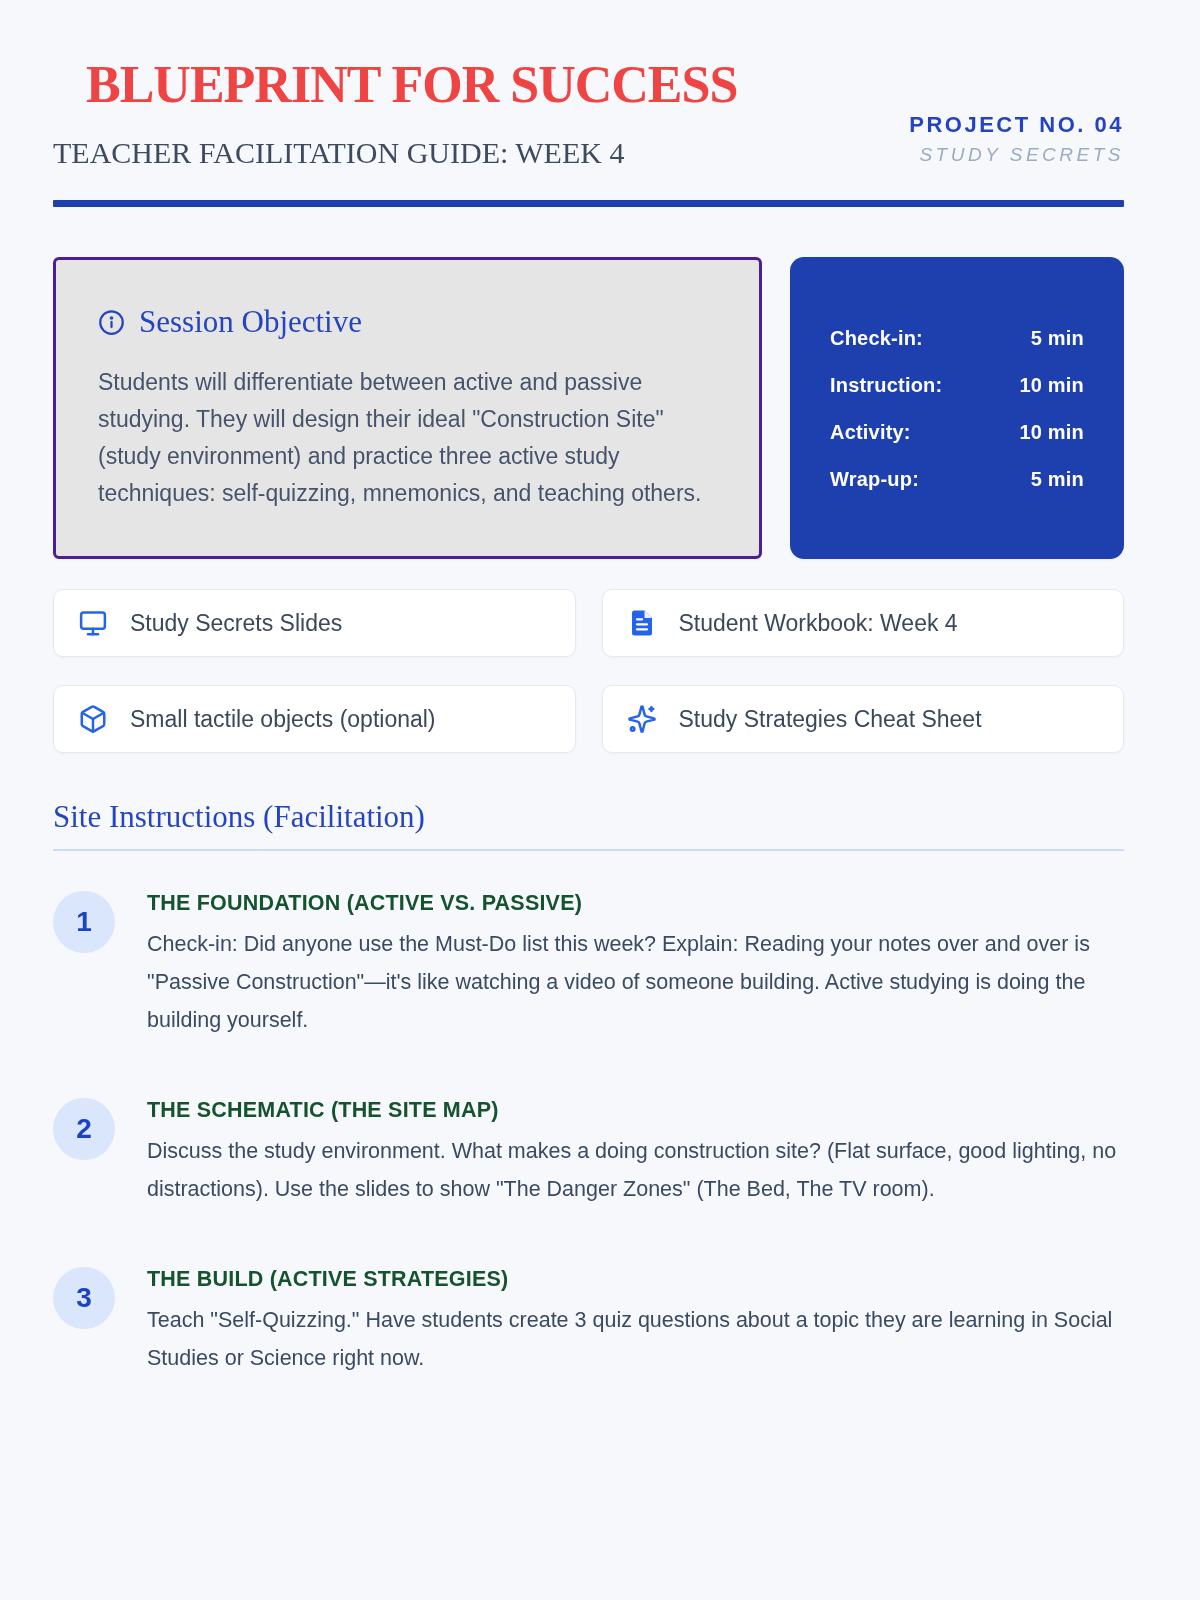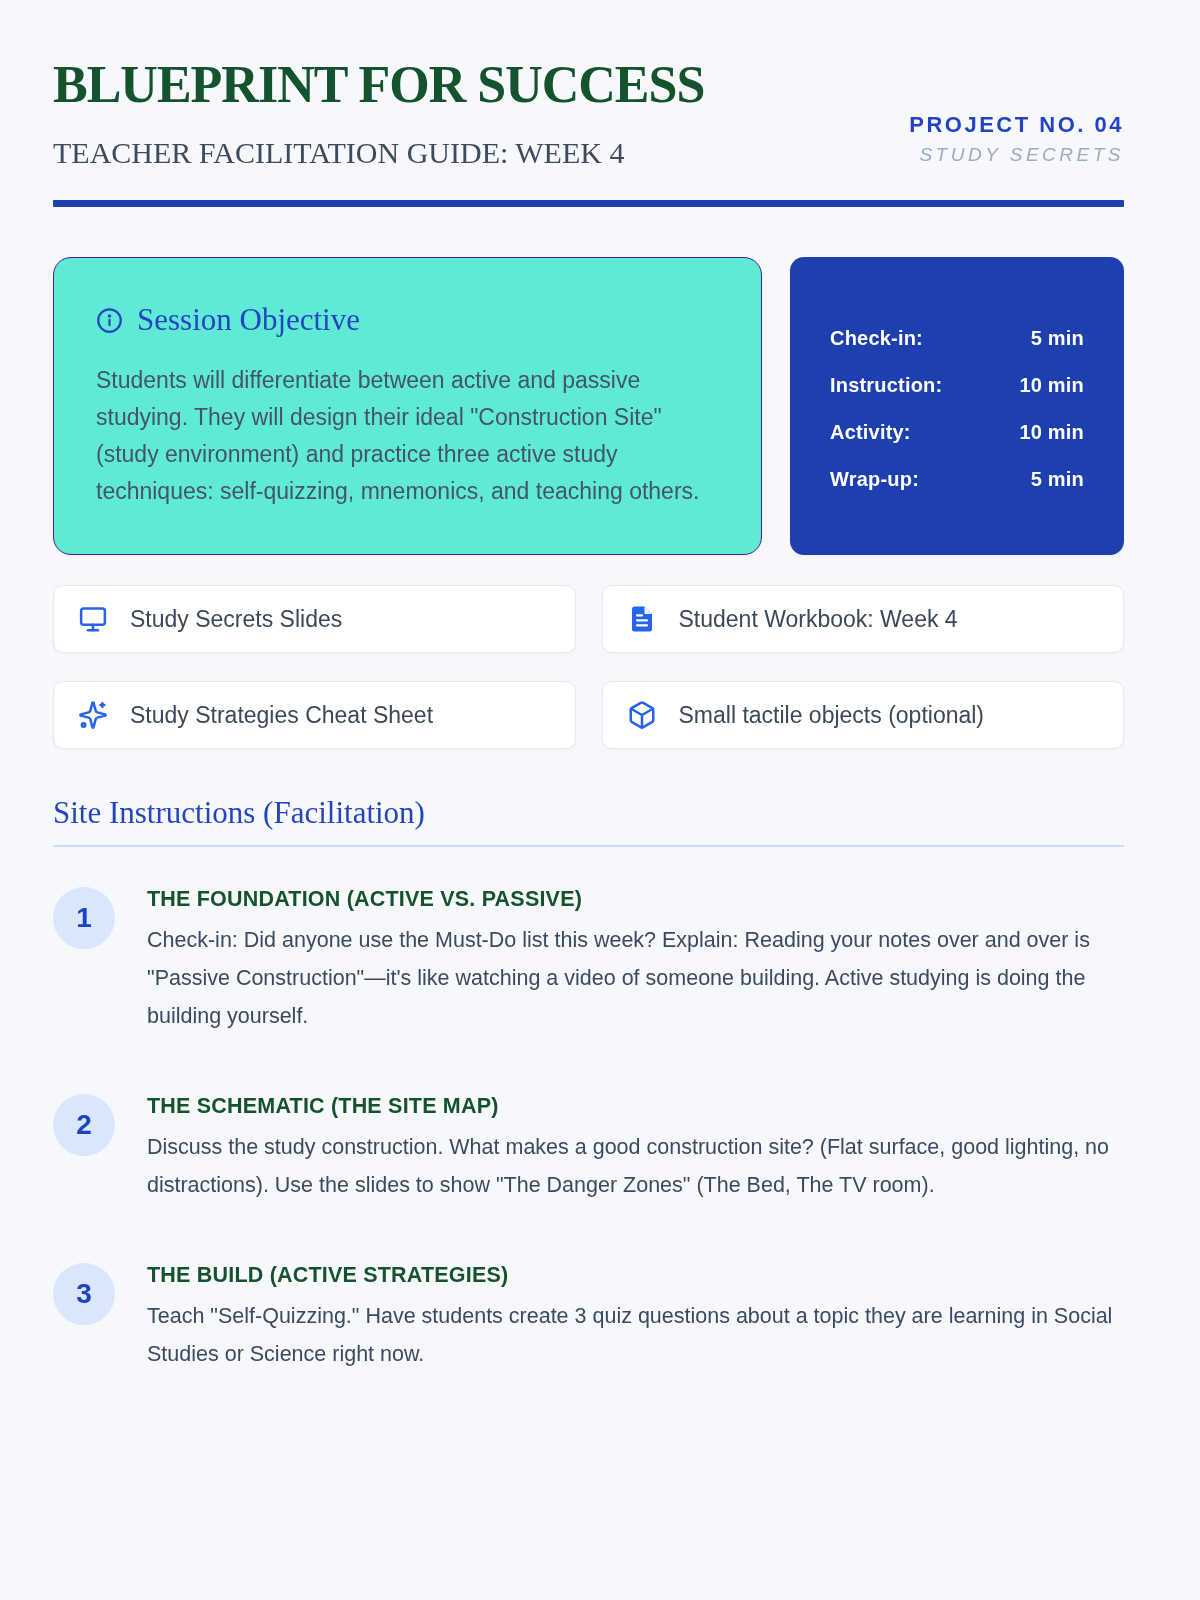--- a/index.html
+++ b/index.html
@@ -9,37 +9,37 @@
     font-family: "Liberation Sans", sans-serif;
     color: #3a4a61;
   }
   .page { padding: 58px 76px 0 53px; }
 
   
   .header { display: flex; justify-content: space-between; align-items: flex-end; }
   .title-h1 {
     font-family: "Liberation Serif", serif;
     font-size: 52px; font-weight: 700; line-height: 1.04;
-    color: #14532d; letter-spacing: -1px;
+    color: #ef4444; letter-spacing: -1px; margin-left: 33px;
   }
   .title-sub {
     font-family: "Liberation Serif", serif;
     font-size: 30px; font-weight: 400; color: #3e4a5e;
     margin-top: 24px; letter-spacing: 0px;
   }
   .header-right { text-align: right; padding-bottom: 4px; }
   .project-no { font-size: 22px; font-weight: 700; letter-spacing: 2.5px; color: #2443c4; }
   .brand { font-size: 19px; font-style: italic; letter-spacing: 3.5px; color: #9cabc2; margin-top: 6px; }
 
   .rule { height: 7px; background: #1e40af; margin-top: 30px; border-radius: 1px; }
 
   
   .top-grid { display: grid; grid-template-columns: 1fr 334px; gap: 28px; margin-top: 50px; }
   .card {
-    background: #5eead4; border: 1px solid #4c1d95; border-radius: 18px;
+    background: #e5e5e5; border: 3px solid #4c1d95; border-radius: 6px;
     box-shadow: 0 1px 3px rgba(30,58,138,0.05);
   }
   .objective-card { padding: 44px 42px; }
   .card-title {
     display: flex; align-items: center; gap: 14px;
     font-family: "Liberation Serif", serif;
     font-size: 31px; font-weight: 400; color: #2545c0;
   }
   .objective-body {
     margin-top: 24px; font-size: 23px; line-height: 37px; color: #46536b;
@@ -171,58 +171,58 @@
           <line x1="8" y1="13" x2="16" y2="13" stroke="#ffffff" stroke-width="1.8" stroke-linecap="round"></line>
           <line x1="8" y1="17" x2="16" y2="17" stroke="#ffffff" stroke-width="1.8" stroke-linecap="round"></line>
         </svg>
       </span>
       <span class="mat-label">Student Workbook: Week 4</span>
     </div>
 
     <div class="mat-card">
       <span class="icon mat-icon">
         <svg width="30" height="30" viewBox="0 0 24 24" fill="none" stroke="#2563eb" stroke-width="2" stroke-linecap="round" stroke-linejoin="round">
+          <path d="M21 8a2 2 0 0 0-1-1.73l-7-4a2 2 0 0 0-2 0l-7 4A2 2 0 0 0 3 8v8a2 2 0 0 0 1 1.73l7 4a2 2 0 0 0 2 0l7-4A2 2 0 0 0 21 16z"></path>
+          <polyline points="3.3 7 12 12 20.7 7"></polyline>
+          <line x1="12" y1="22" x2="12" y2="12"></line>
+        </svg>
+      </span>
+      <span class="mat-label">Small tactile objects (optional)</span>
+    </div>
+
+    <div class="mat-card">
+      <span class="icon mat-icon">
+        <svg width="30" height="30" viewBox="0 0 24 24" fill="none" stroke="#2563eb" stroke-width="2" stroke-linecap="round" stroke-linejoin="round">
           <path d="M9.9 15.5a2 2 0 0 0-1.4-1.4L2.4 12.5a.5.5 0 0 1 0-1L8.5 9.9A2 2 0 0 0 9.9 8.5l1.6-6.1a.5.5 0 0 1 1 0l1.6 6.1a2 2 0 0 0 1.4 1.4l6.1 1.6a.5.5 0 0 1 0 1l-6.1 1.6a2 2 0 0 0-1.4 1.4l-1.6 6.1a.5.5 0 0 1-1 0z"></path>
           <path d="M19.5 2.5v3"></path>
           <path d="M21 4h-3"></path>
           <circle cx="4.5" cy="20" r="1.4"></circle>
         </svg>
       </span>
       <span class="mat-label">Study Strategies Cheat Sheet</span>
-    </div>
-
-    <div class="mat-card">
-      <span class="icon mat-icon">
-        <svg width="30" height="30" viewBox="0 0 24 24" fill="none" stroke="#2563eb" stroke-width="2" stroke-linecap="round" stroke-linejoin="round">
-          <path d="M21 8a2 2 0 0 0-1-1.73l-7-4a2 2 0 0 0-2 0l-7 4A2 2 0 0 0 3 8v8a2 2 0 0 0 1 1.73l7 4a2 2 0 0 0 2 0l7-4A2 2 0 0 0 21 16z"></path>
-          <polyline points="3.3 7 12 12 20.7 7"></polyline>
-          <line x1="12" y1="22" x2="12" y2="12"></line>
-        </svg>
-      </span>
-      <span class="mat-label">Small tactile objects (optional)</span>
     </div>
   </div>
 
   <h2 class="section-h2 site-h2">Site Instructions (Facilitation)</h2>
 
   <div class="steps">
 
     <div class="step">
       <div class="step-badge">1</div>
       <div>
         <div class="step-title">THE FOUNDATION (ACTIVE VS. PASSIVE)</div>
         <div class="step-body">Check-in: Did anyone use the Must-Do list this week? Explain: Reading your notes over and over is "Passive Construction"—it's like watching a video of someone building. Active studying is doing the building yourself.</div>
       </div>
     </div>
 
     <div class="step">
       <div class="step-badge">2</div>
       <div>
         <div class="step-title">THE SCHEMATIC (THE SITE MAP)</div>
-        <div class="step-body">Discuss the study construction. What makes a good construction site? (Flat surface, good lighting, no distractions). Use the slides to show "The Danger Zones" (The Bed, The TV room).</div>
+        <div class="step-body">Discuss the study environment. What makes a doing construction site? (Flat surface, good lighting, no distractions). Use the slides to show "The Danger Zones" (The Bed, The TV room).</div>
       </div>
     </div>
 
     <div class="step">
       <div class="step-badge">3</div>
       <div>
         <div class="step-title">THE BUILD (ACTIVE STRATEGIES)</div>
         <div class="step-body">Teach "Self-Quizzing." Have students create 3 quiz questions about a topic they are learning in Social Studies or Science right now.</div>
       </div>
     </div>

